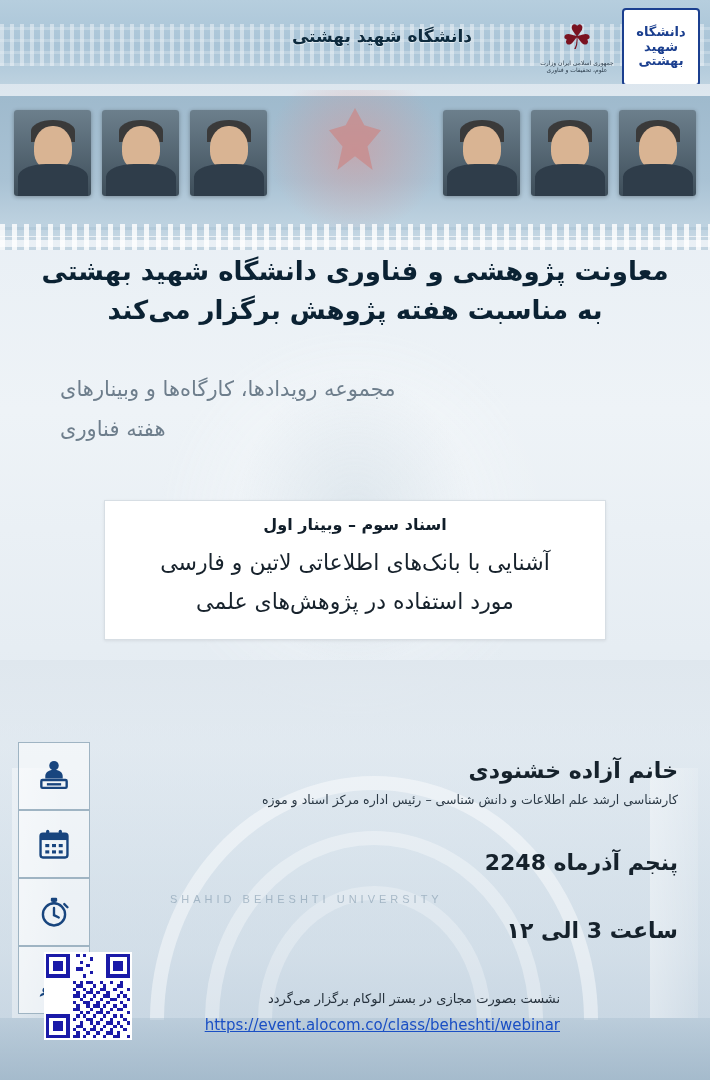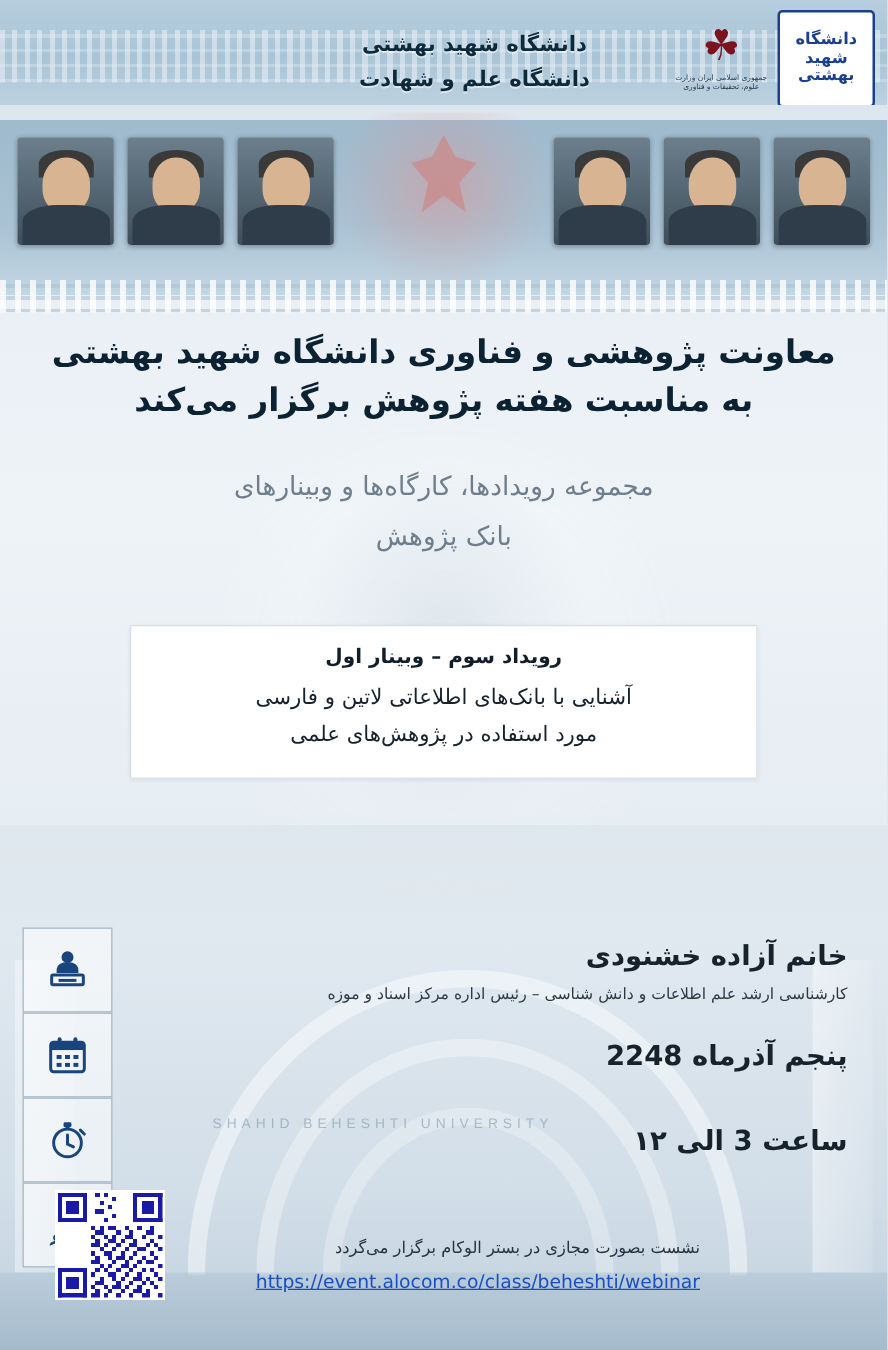--- a/index.html
+++ b/index.html
@@ -141,50 +141,50 @@
   .kufic-band{
     position:absolute;top:224px;left:0;right:0;height:26px;
     background:linear-gradient(180deg,#cbdbe6,#dde8f0);
     background-image:
       repeating-linear-gradient(90deg, rgba(255,255,255,.8) 0 5px, rgba(255,255,255,0) 5px 12px),
       repeating-linear-gradient(0deg, rgba(170,195,212,.6) 0 3px, rgba(255,255,255,0) 3px 10px);
   }
 
   
   .main-title{
-    position:absolute;top:263px;left:18px;right:18px;
+    position:absolute;top:252px;left:18px;right:18px;
     text-align:center;color:#0b2233;font-weight:bold;
     font-size:26px;line-height:1.5;
   }
   .sub-title{
     position:absolute;top:370px;left:60px;right:60px;
-    text-align:center;color:#6e7e8c;
+    text-align:left;color:#6e7e8c;
     font-size:21px;line-height:1.9;
   }
 
   
   .event-box{
     position:absolute;top:500px;left:104px;right:104px;
     background:#ffffff;border:1px solid #d7dee4;
     padding:14px 16px 18px;text-align:center;
     box-shadow:0 1px 3px rgba(0,0,0,.08);
   }
   .event-kicker{
     color:#111e2a;font-weight:bold;font-size:16px;margin-bottom:10px;
   }
   .event-line{
-    color:#17222c;font-size:17px;line-height:1.75;
+    color:#17222c;font-size:22px;line-height:1.75;
   }
 
   
   .info{
     position:absolute;left:18px;right:18px;top:742px;
   }
   .info-row{
-    display:flex;align-items:center;justify-content:flex-end;
+    display:flex;align-items:flex-end;justify-content:flex-end;
     min-height:66px;
   }
   .icon-cell{
     width:70px;height:66px;flex:0 0 70px;
     border:1px solid #9fb4c3;background:rgba(255,255,255,.55);
     display:flex;align-items:center;justify-content:center;
     margin-right:0;margin-left:0;
   }
   .row-text{
     flex:1;padding:4px 14px 0 10px;text-align:right;
@@ -225,21 +225,20 @@
     <div class="arch a3"></div>
     <div class="plinth"></div>
     <div class="campus-text">SHAHID BEHESHTI UNIVERSITY</div>
   </div>
 
   <div class="header">
     <div class="kufic-strip top"></div>
 
     <div class="header-title">
       <div>دانشگاه شهید بهشتی</div>
-      <div>دانشگاه علم و شهادت</div>
     </div>
 
     <div class="logo-box logo-iran">
       <div class="iran-emblem">☘</div>
       <div class="iran-caption">جمهوری اسلامی ایران
 وزارت علوم، تحقیقات و فناوری</div>
     </div>
 
     <div class="logo-box logo-sbu">
       <div class="glyph">دانشگاه شهید بهشتی</div>
@@ -283,25 +282,25 @@
 
   <div class="kufic-band"></div>
 
   <div class="main-title">
     <div>معاونت پژوهشی و فناوری دانشگاه شهید بهشتی</div>
     <div>به مناسبت هفته پژوهش برگزار می‌کند</div>
   </div>
 
   <div class="sub-title">
     <div>مجموعه رویدادها، کارگاه‌ها و وبینارهای</div>
-    <div>بانک پژوهش</div>
+    <div>هفته فناوری</div>
   </div>
 
   <div class="event-box">
-    <div class="event-kicker">رویداد سوم – وبینار اول</div>
+    <div class="event-kicker">اسناد سوم – وبینار اول</div>
     <div class="event-line">آشنایی با بانک‌های اطلاعاتی لاتین و فارسی</div>
     <div class="event-line">مورد استفاده در پژوهش‌های علمی</div>
   </div>
 
   <div class="info">
 
     <div class="info-row">
       <div class="row-text">
         <div class="row-main">خانم آزاده خشنودی</div>
         <div class="row-sub">کارشناسی ارشد علم اطلاعات و دانش شناسی – رئیس اداره مرکز اسناد و موزه</div>

